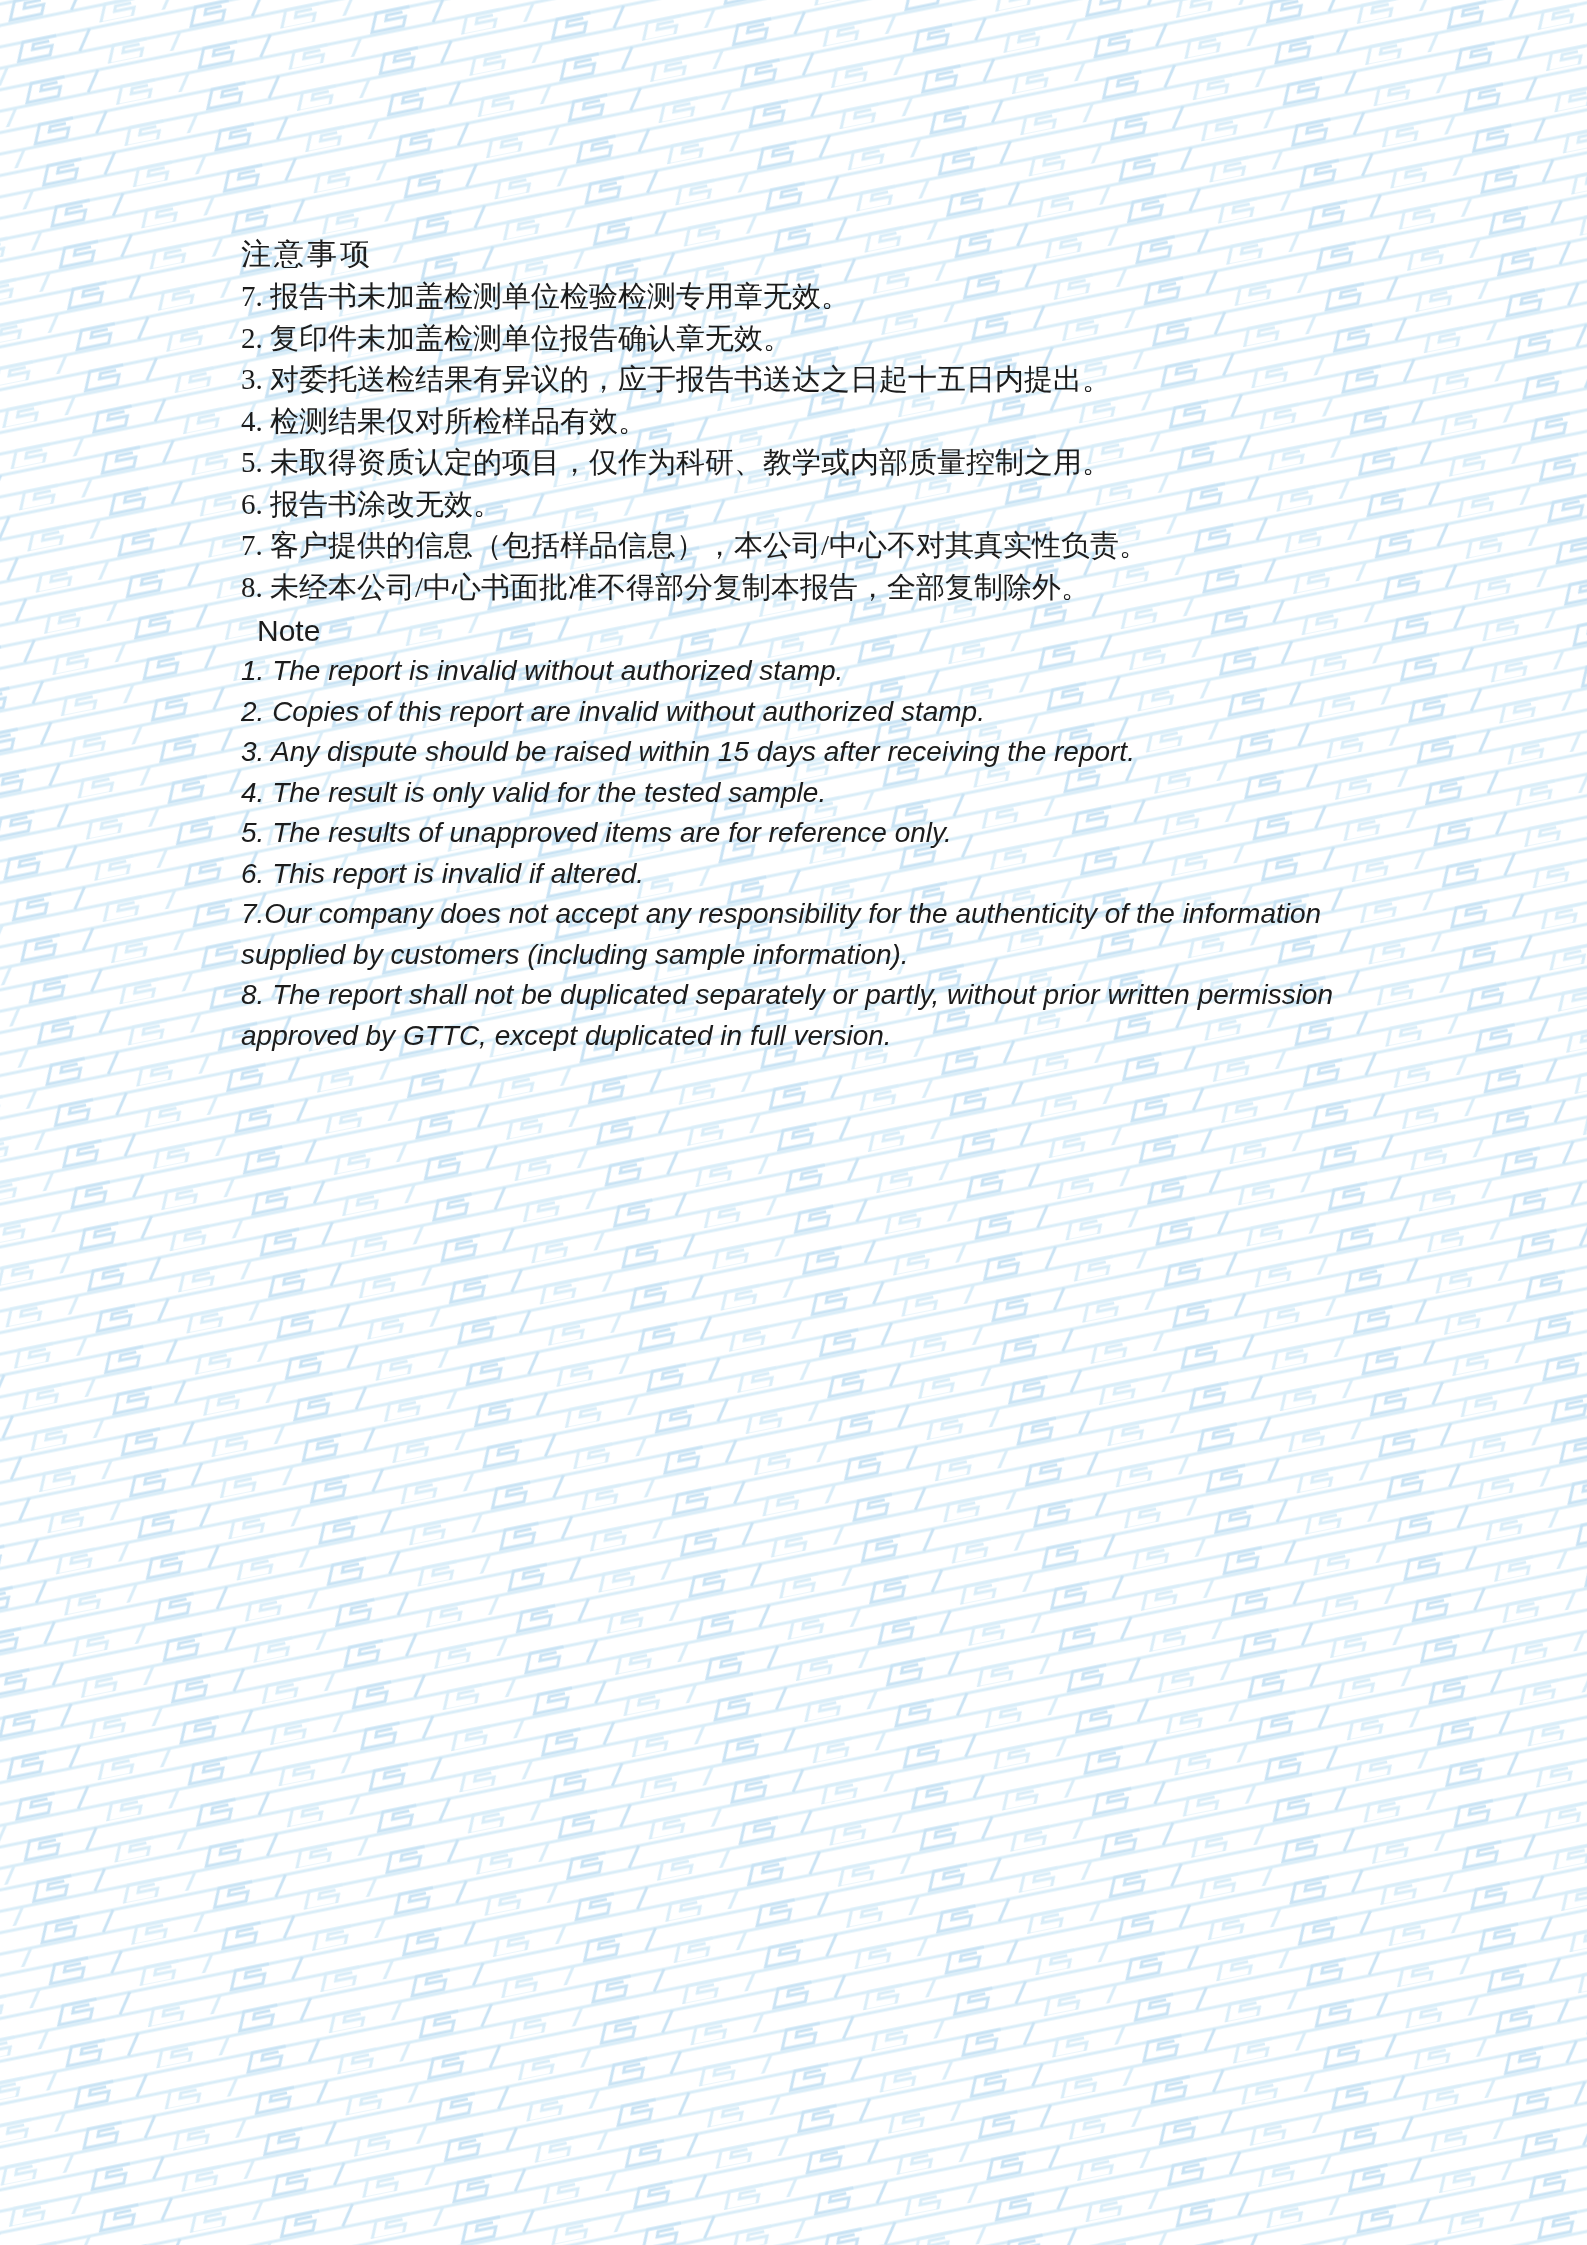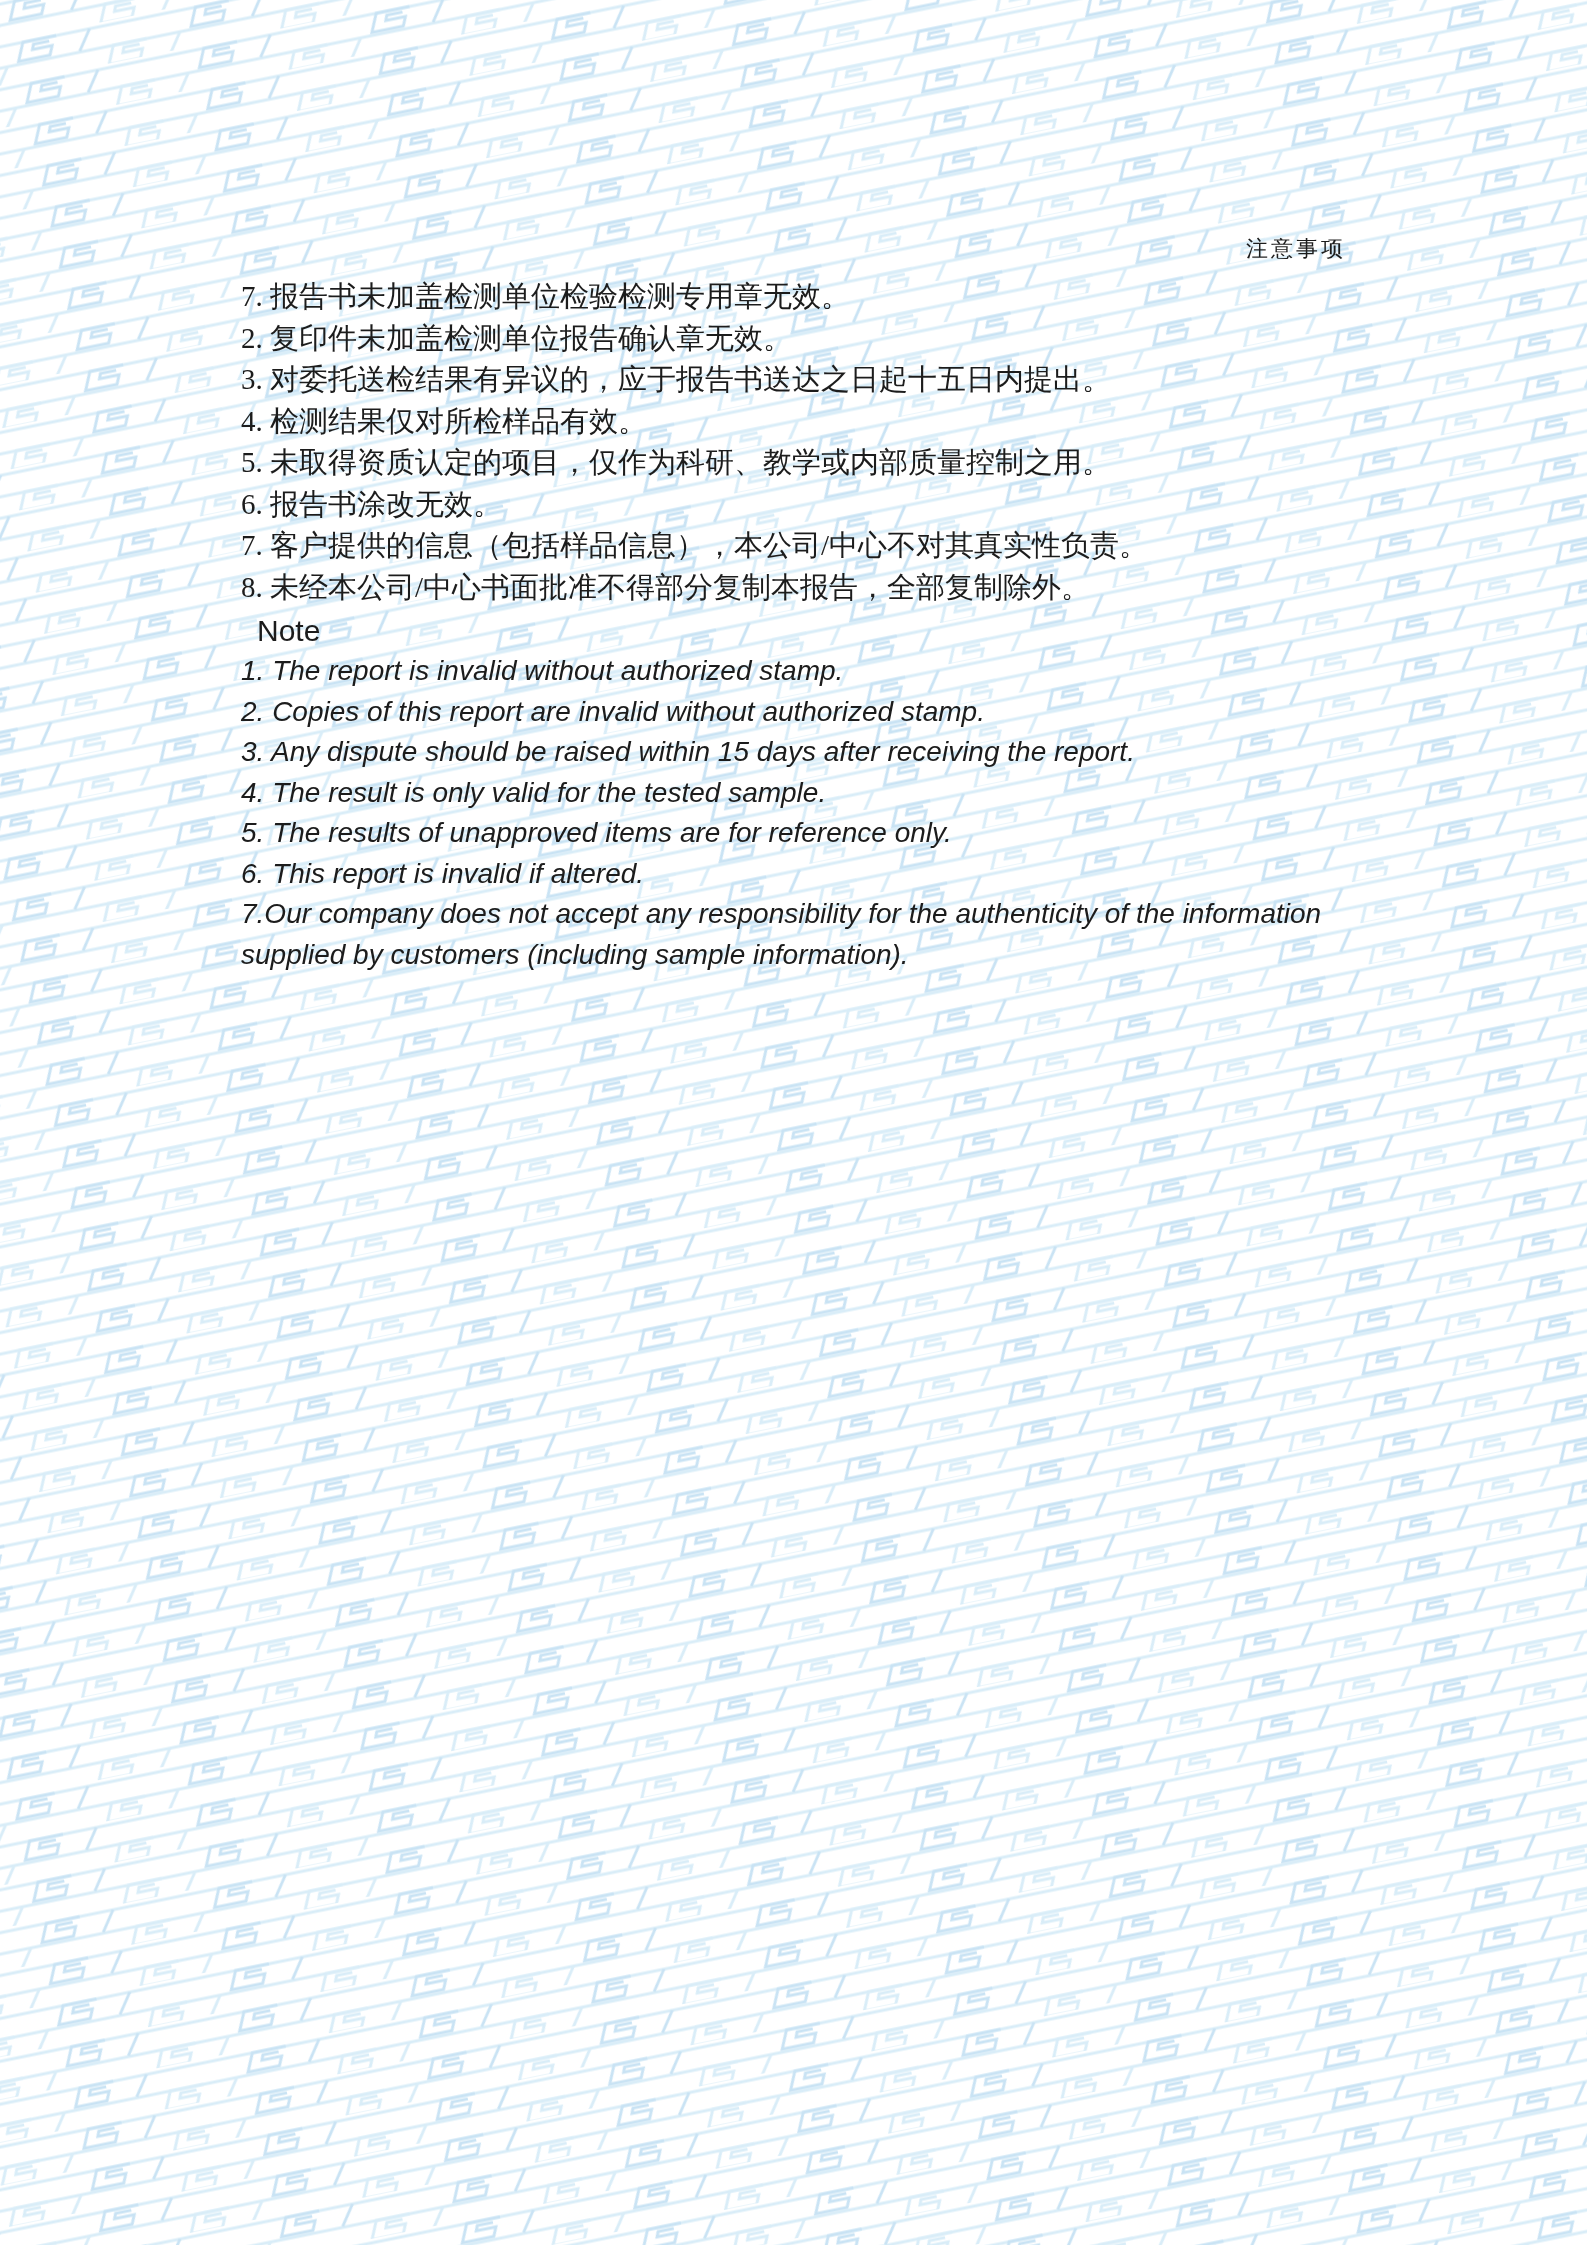--- a/index.html
+++ b/index.html
@@ -29,23 +29,23 @@
     top: 0;
     width: 1105px;
     z-index: 1;
     color: #1c1c1c;
   }
   .zh-title {
     position: absolute;
     left: 0;
     top: 236px;
     width: 1105px;
-    text-align: right;
+    text-align: left;
     font-family: "Liberation Serif", "DejaVu Serif", serif;
-    font-size: 22px;
+    font-size: 30px;
     letter-spacing: 3px;
     line-height: 1.2;
   }
   .zh-list {
     position: absolute;
     left: 0;
     top: 276px;
     width: 1105px;
     font-family: "Liberation Serif", "DejaVu Serif", serif;
     font-size: 29px;
@@ -117,15 +117,16 @@
   <div class="en-title">Note</div>
 
   <div class="en-list">
     <div class="line">1. The report is invalid without authorized stamp.</div>
     <div class="line">2. Copies of this report are invalid without authorized stamp.</div>
     <div class="line">3. Any dispute should be raised within 15 days after receiving the report.</div>
     <div class="line">4. The result is only valid for the tested sample.</div>
     <div class="line">5. The results of unapproved items are for reference only.</div>
     <div class="line">6. This report is invalid if altered.</div>
     <div class="para">7.Our company does not accept any responsibility for the authenticity of the information supplied by customers (including sample information).</div>
+    <div class="para">8. The report shall not be duplicated separately or partly, without prior written permission approved by GTTC, except duplicated in full version.</div>
   </div>
 
 </div>
 
 </body></html>

